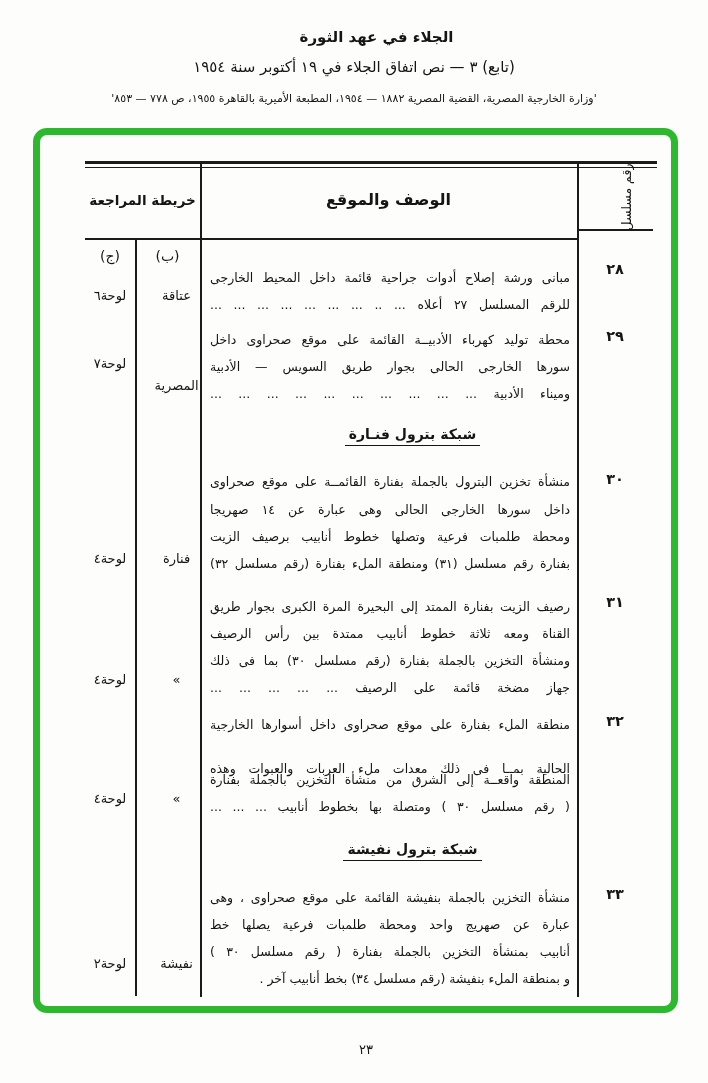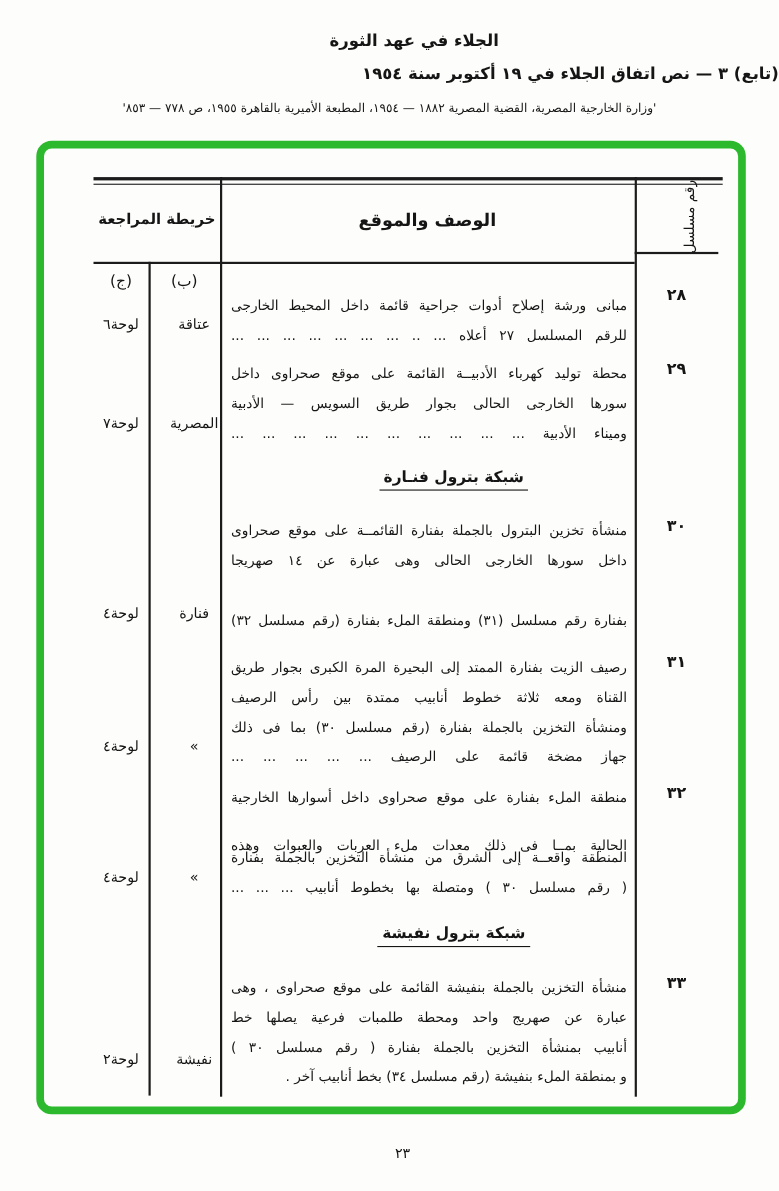--- a/index.html
+++ b/index.html
@@ -11,21 +11,21 @@
     font-family:"DejaVu Sans", sans-serif;
     color:#151515;
     direction:rtl;
     overflow:hidden;
   }
   .abs { position:absolute; }
   .center { text-align:center; }
 
   
   .doc-title   { top:28px;  left:0; width:708px; font-size:15px; font-weight:bold;padding-left:45px; }
-  .doc-sub     { top:58px;  left:0; width:708px; font-size:15px; font-weight:bold;text-align:right; }
+  .doc-sub     { top:58px;  left:0; width:708px; font-size:15px; font-weight:normal; }
   .doc-source  { top:92px;  left:0; width:708px; font-size:11px; font-weight:normal; letter-spacing:0; }
 
   
   .highlight-box {
     top:128px; left:33px; width:645px; height:885px;
     border:7px solid #2db92d; border-radius:14px;
     pointer-events:none;
   }
 
   
@@ -95,27 +95,28 @@
   <div class="abs desc-line" style="top:264px">مبانى ورشة إصلاح أدوات جراحية قائمة داخل المحيط الخارجى</div>
   <div class="abs desc-line" style="top:291px">للرقم المسلسل ٢٧ أعلاه ... .. ... ... ... ... ... ... ...</div>
   <div class="abs map-b" style="top:288px">عتاقة</div>
   <div class="abs map-c" style="top:288px">لوحة٦</div>
 
   <div class="abs serial-cell" style="top:328px">٢٩</div>
   <div class="abs desc-line" style="top:326px">محطة توليد كهرباء الأدبيــة القائمة على موقع صحراوى داخل</div>
   <div class="abs desc-line" style="top:353px">سورها الخارجى الحالى بجوار طريق السويس — الأدبية</div>
   <div class="abs desc-line" style="top:380px">وميناء الأدبية ... ... ... ... ... ... ... ... ... ...</div>
   <div class="abs map-b" style="top:378px">المصرية</div>
-  <div class="abs map-c" style="top:378px">لوحة٧</div>
+  <div class="abs map-c" style="top:356px">لوحة٧</div>
 
   <div class="abs section-head" style="top:426px"><span>شبكة بترول فنـارة</span></div>
 
   <div class="abs serial-cell" style="top:471px">٣٠</div>
   <div class="abs desc-line" style="top:468px">منشأة تخزين البترول بالجملة بفنارة القائمــة على موقع صحراوى</div>
   <div class="abs desc-line" style="top:496px">داخل سورها الخارجى الحالى وهى عبارة عن ١٤ صهريجا</div>
+  <div class="abs desc-line" style="top:523px">ومحطة طلمبات فرعية وتصلها خطوط أنابيب برصيف الزيت</div>
   <div class="abs desc-line" style="top:550px">بفنارة رقم مسلسل (٣١) ومنطقة الملء بفنارة (رقم مسلسل ٣٢)</div>
   <div class="abs map-b" style="top:551px">فنارة</div>
   <div class="abs map-c" style="top:551px">لوحة٤</div>
 
   <div class="abs serial-cell" style="top:594px">٣١</div>
   <div class="abs desc-line" style="top:593px">رصيف الزيت بفنارة الممتد إلى البحيرة المرة الكبرى بجوار طريق</div>
   <div class="abs desc-line" style="top:620px">القناة ومعه ثلاثة خطوط أنابيب ممتدة بين رأس الرصيف</div>
   <div class="abs desc-line" style="top:647px">ومنشأة التخزين بالجملة بفنارة (رقم مسلسل ٣٠) بما فى ذلك</div>
   <div class="abs desc-line" style="top:674px">جهاز مضخة قائمة على الرصيف ... ... ... ... ...</div>
   <div class="abs map-b" style="top:672px">»</div>

